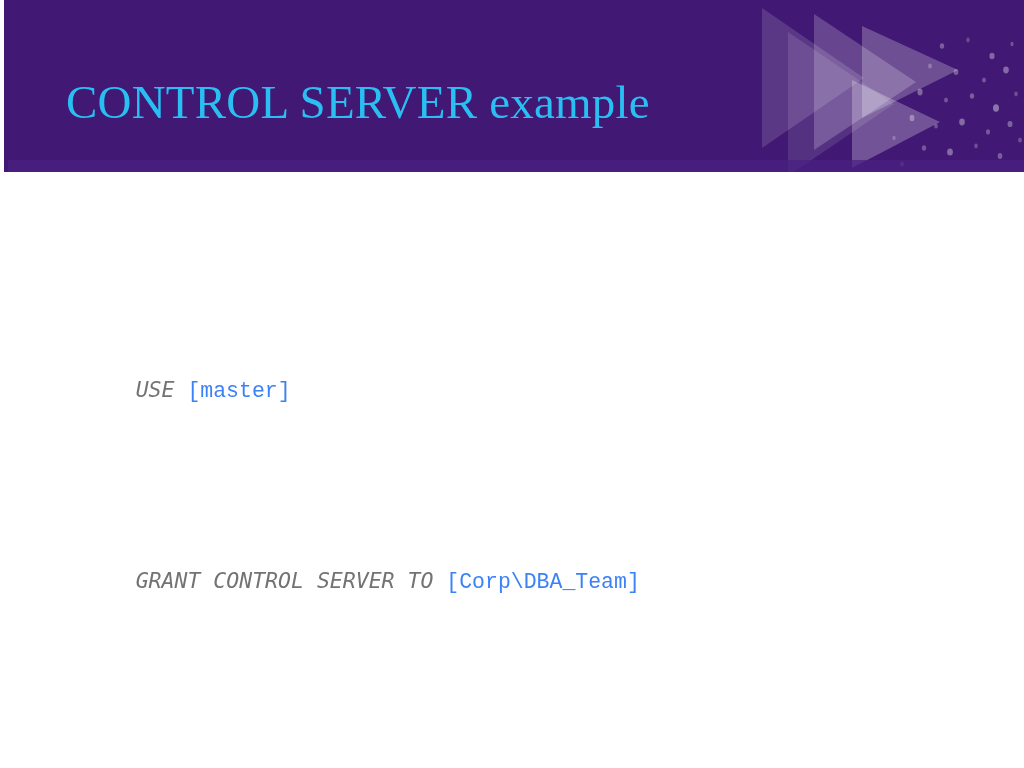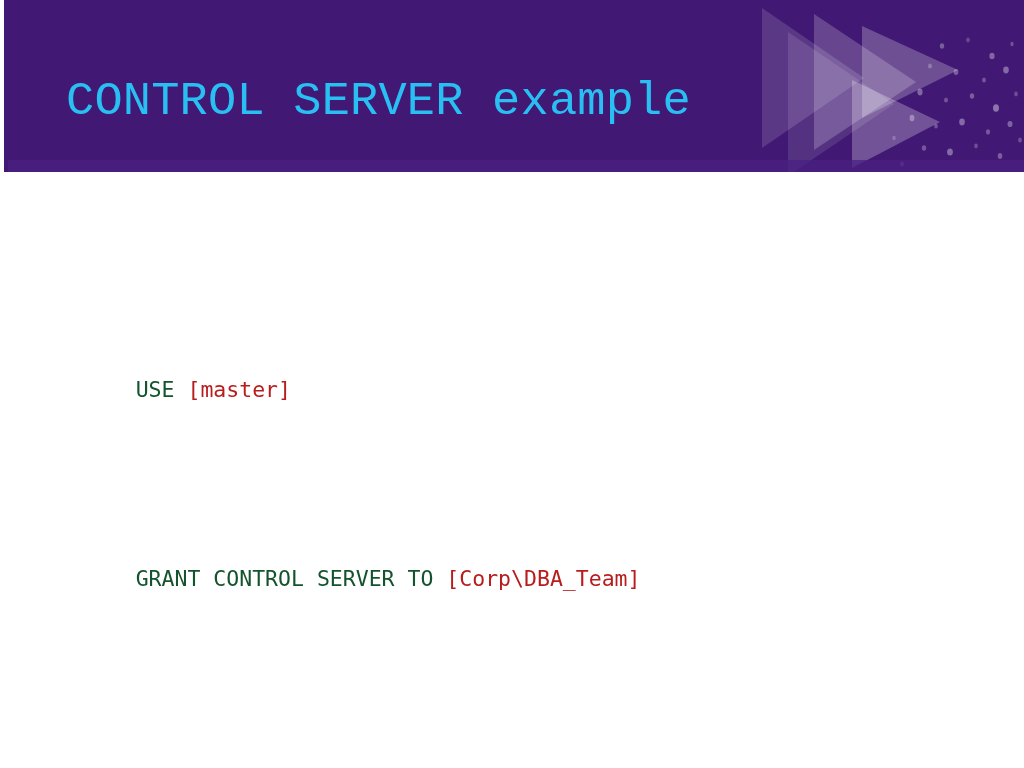--- a/index.html
+++ b/index.html
@@ -55,21 +55,21 @@
     height: 12px;
     background: #4A2080;
     opacity: 0.75;
   }
 
   #slide-title {
     position: absolute;
     left: 62px;
     top: 73px;
     margin: 0;
-    font-family: Liberation Mono, monospace;
+    font-family: Liberation Serif, serif;
     font-size: 47px;
     font-weight: 400;
     line-height: 58px;
     letter-spacing: 0.2px;
     color: #29BFF2;
     white-space: nowrap;
   }
 
   
   #code-block {
@@ -82,24 +82,26 @@
     line-height: 37.8px;
     color: #1a1a1a;
     white-space: pre-wrap;
     word-break: normal;
   }
   .code-line {
     display: block;
     min-height: 37.8px;
   }
   .kw {
-    color: #14532d;
+    color: #737373;
+    font-style: italic;
   }
   .id {
-    color: #b91c1c;
+    color: #3b82f6;
+    font-family: Liberation Mono, monospace;
   }
 </style>
 </head>
 <body>
 
 <div id="slide">
 
   <div id="header-band">
 
     <div id="header-graphic">

